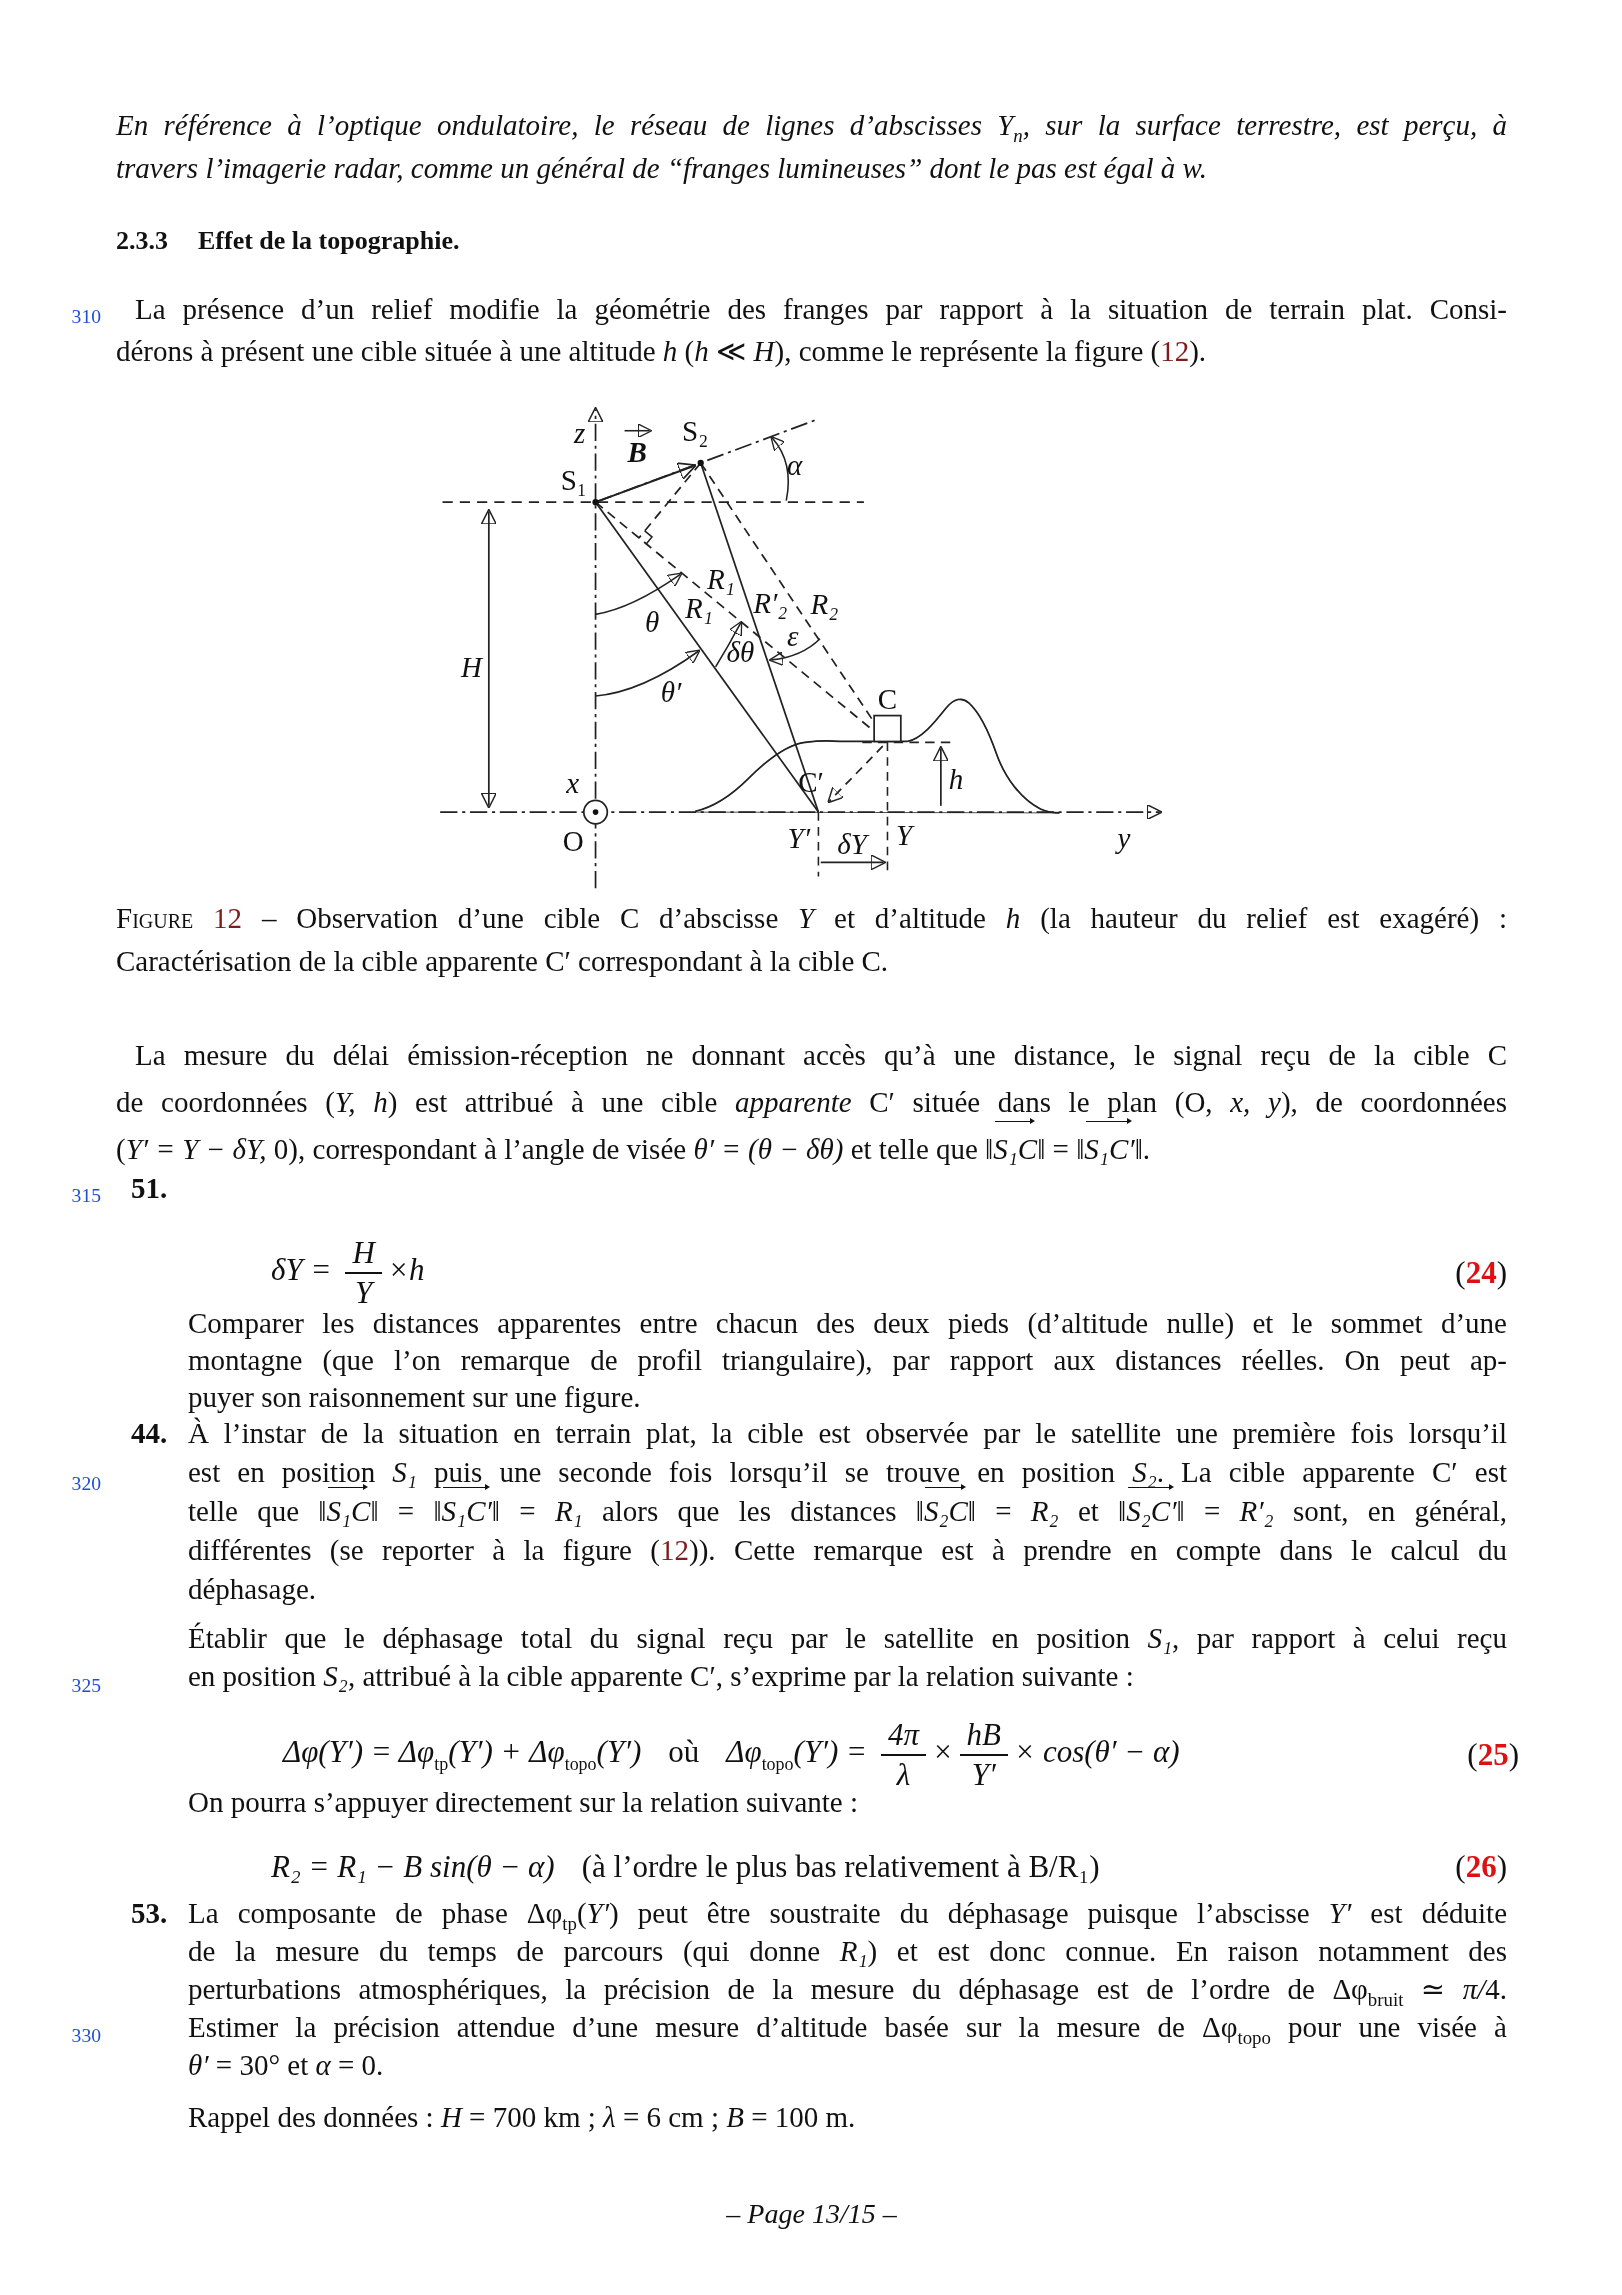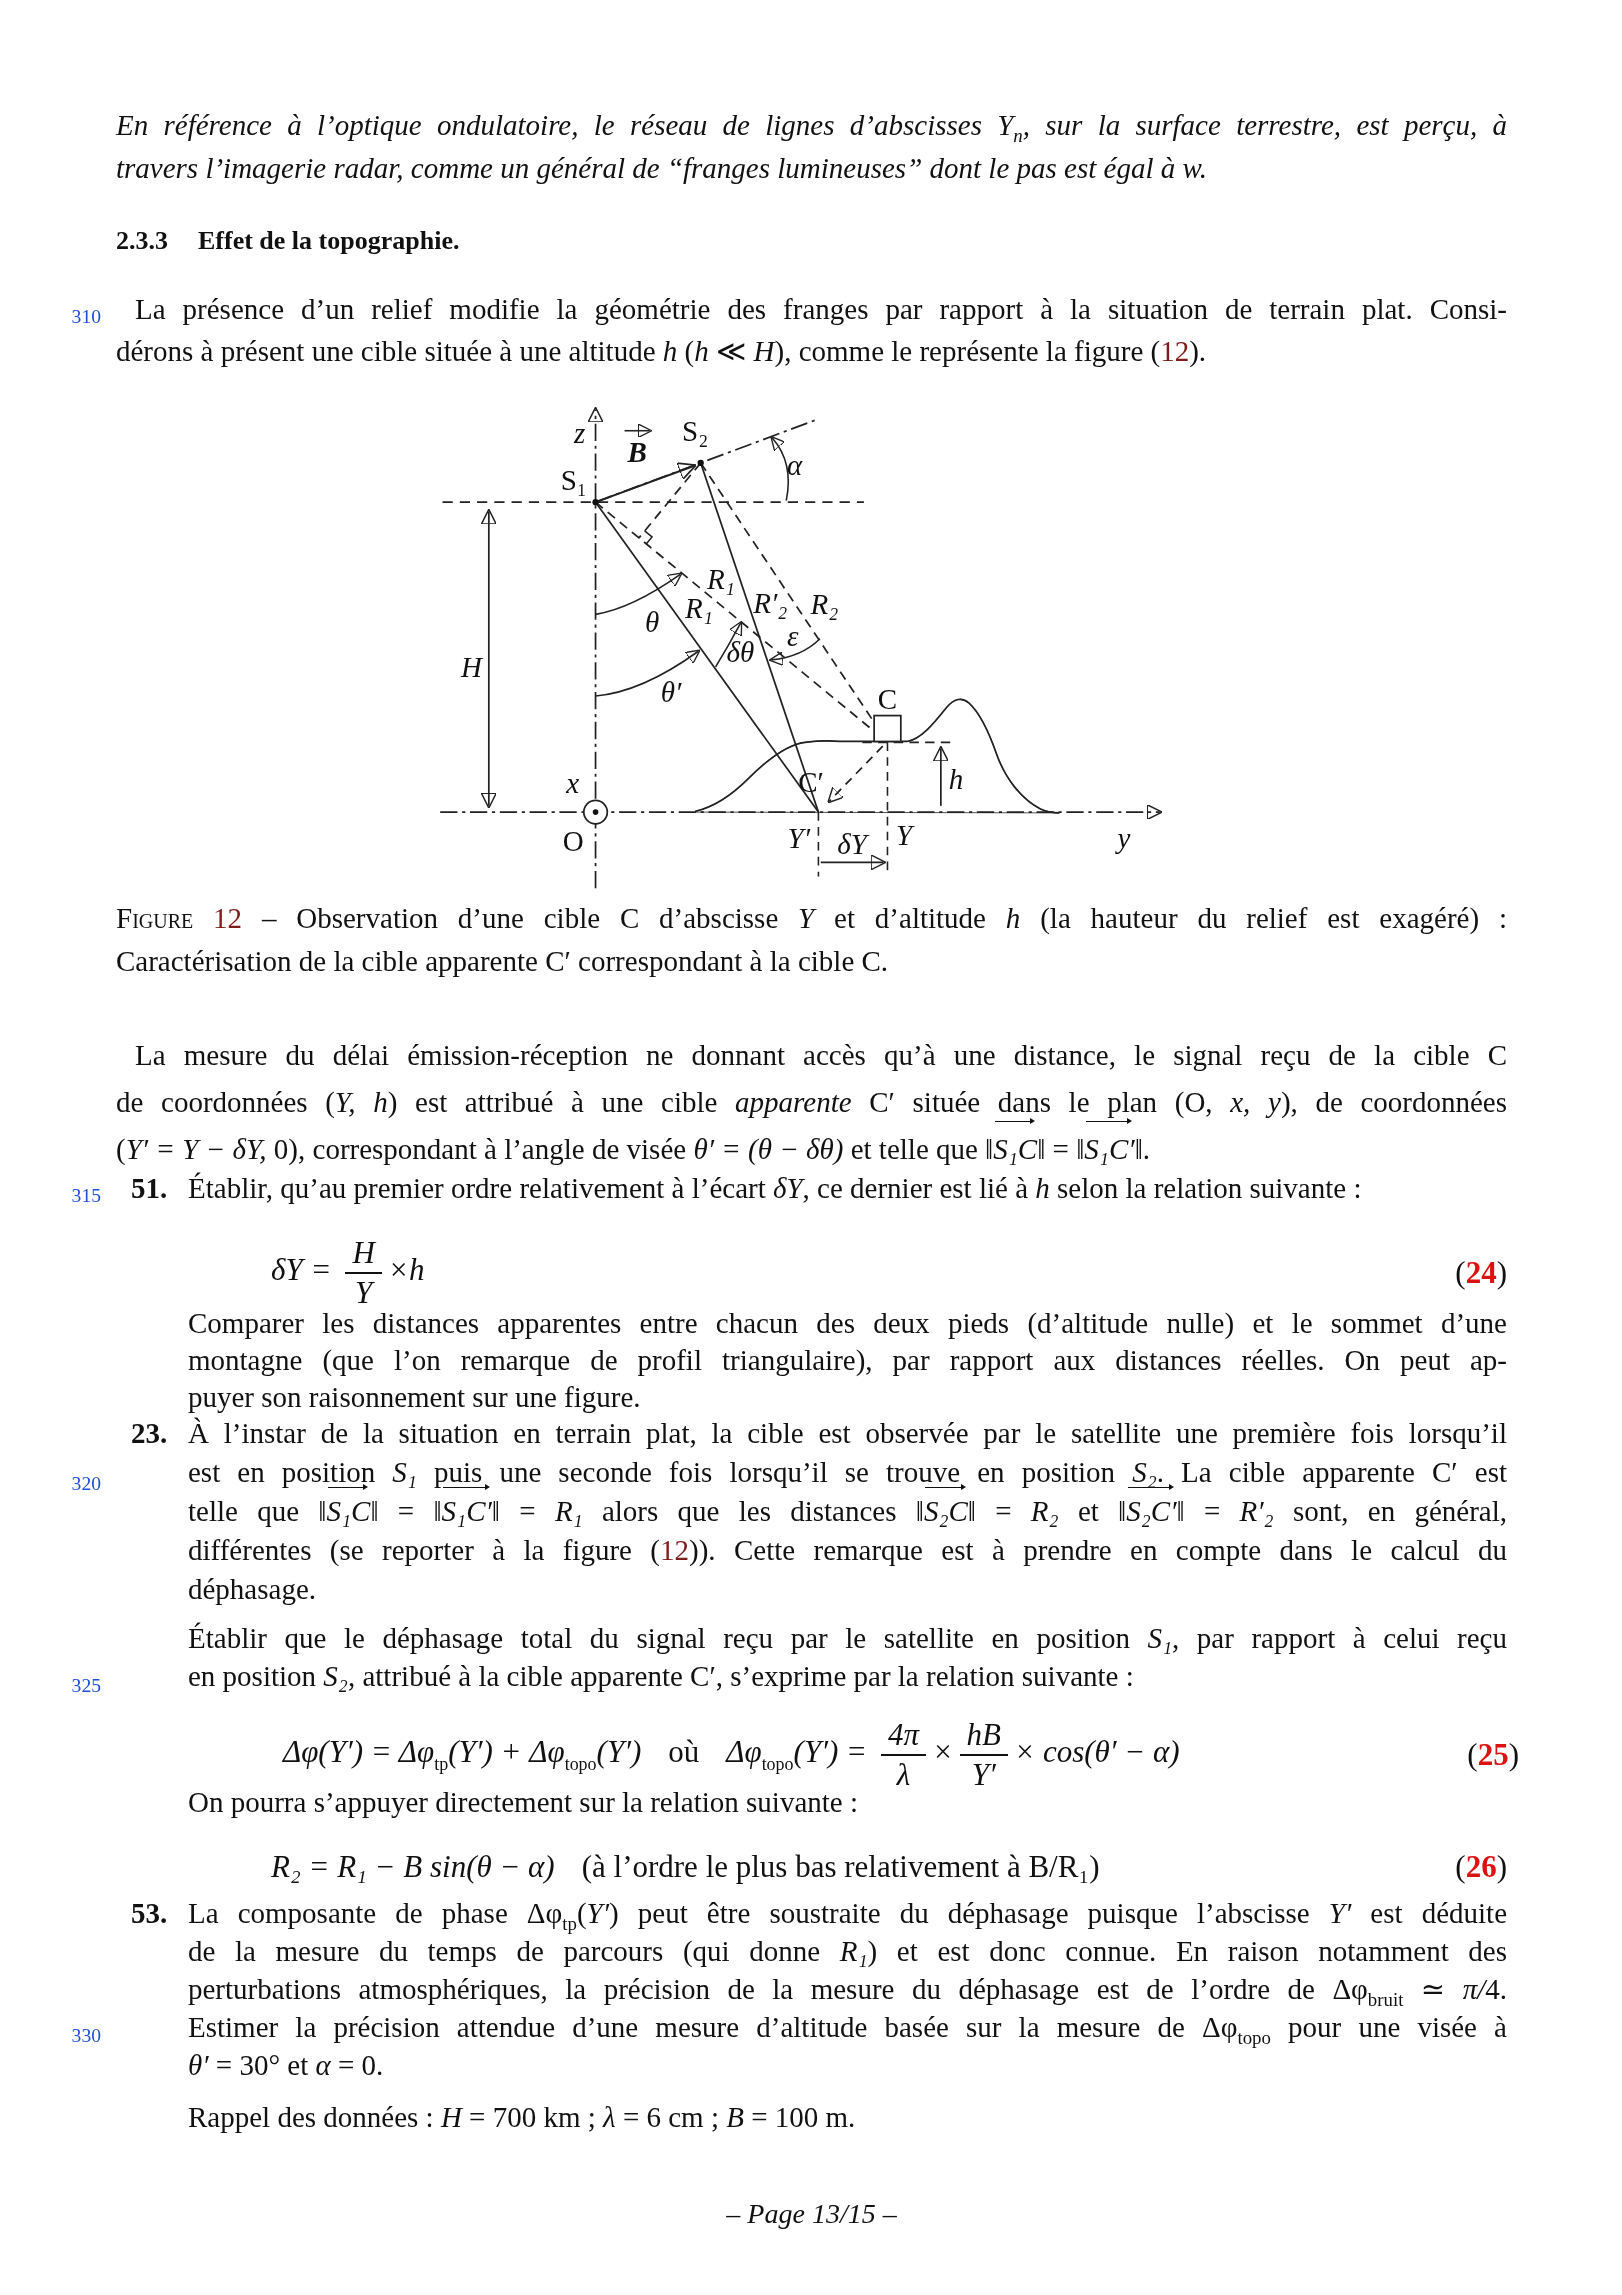--- a/index.html
+++ b/index.html
@@ -166,39 +166,39 @@
       <div class="tl"><span><span class="sc">Figure</span> <span class="blue">12</span> – Observation d’une cible C d’abscisse <span class="it">Y</span> et d’altitude <span class="it">h</span> (la hauteur du relief est exagéré) :</span></div>
       <div class="tl nj"><span>Caractérisation de la cible apparente C′ correspondant à la cible C.</span></div>
     </div>
 
   <div class="block b-mesure">
       <div class="tl ind"><span>La mesure du délai émission-réception ne donnant accès qu’à une distance, le signal reçu de la cible C</span></div>
       <div class="tl"><span>de coordonnées (<span class="it">Y, h</span>) est attribué à une cible <span class="it">apparente</span> C′ située dans le plan (O, <span class="it">x, y</span>), de coordonnées</span></div>
       <div class="tl nj"><span>(<span class="it">Y′ = Y − δY,</span> 0), correspondant à l’angle de visée <span class="it">θ′ = (θ − δθ)</span> et telle que ‖<span class="vec">S₁C</span>‖ = ‖<span class="vec">S₁C′</span>‖.</span></div>
     </div>
   <div class="block b-q51">
-      <div class="tl nj"><span class="qnum">51.</span><span>Établir, qu’au premier ordre relativement à l’écart <span class="it">δY</span>, ce dernier est lié à <span class="it">h</span> selon la relation suivante :</span></div>
+      <div class="tl nj"><span class="qnum">51.</span></div>
     </div>
 
   <div class="eq" id="eq24">
     <span class="expr"><span class="it">δY</span> = <span class="frac">
           <span class="fnum">H</span>
           <span class="fden">Y</span>
         </span>×<span class="it">h</span></span>
     <span class="fill"></span>
     <span class="eqn">(<span class="red">24</span>)</span>
   </div>
 
   <div class="block b-q51b">
       <div class="tl"><span>Comparer les distances apparentes entre chacun des deux pieds (d’altitude nulle) et le sommet d’une</span></div>
       <div class="tl"><span>montagne (que l’on remarque de profil triangulaire), par rapport aux distances réelles. On peut ap-</span></div>
       <div class="tl nj"><span>puyer son raisonnement sur une figure.</span></div>
     </div>
   <div class="block b-q52">
-      <div class="tl"><span class="qnum">23.</span><span>À l’instar de la situation en terrain plat, la cible est observée par le satellite une première fois lorsqu’il</span></div>
+      <div class="tl"><span class="qnum">44.</span><span>À l’instar de la situation en terrain plat, la cible est observée par le satellite une première fois lorsqu’il</span></div>
       <div class="tl"><span>est en position <span class="it">S₁</span> puis une seconde fois lorsqu’il se trouve en position <span class="it">S₂</span>. La cible apparente C′ est</span></div>
       <div class="tl"><span>telle que ‖<span class="vec">S₁C</span>‖ = ‖<span class="vec">S₁C′</span>‖ = <span class="it">R₁</span> alors que les distances ‖<span class="vec">S₂C</span>‖ = <span class="it">R₂</span> et ‖<span class="vec">S₂C′</span>‖ = <span class="it">R′₂</span> sont, en général,</span></div>
       <div class="tl"><span>différentes (se reporter à la figure (<span class="blue">12</span>)). Cette remarque est à prendre en compte dans le calcul du</span></div>
       <div class="tl nj"><span>déphasage.</span></div>
     </div>
   <div class="block b-etablir">
       <div class="tl"><span>Établir que le déphasage total du signal reçu par le satellite en position <span class="it">S₁</span>, par rapport à celui reçu</span></div>
       <div class="tl nj"><span>en position <span class="it">S₂</span>, attribué à la cible apparente C′, s’exprime par la relation suivante :</span></div>
     </div>
 

